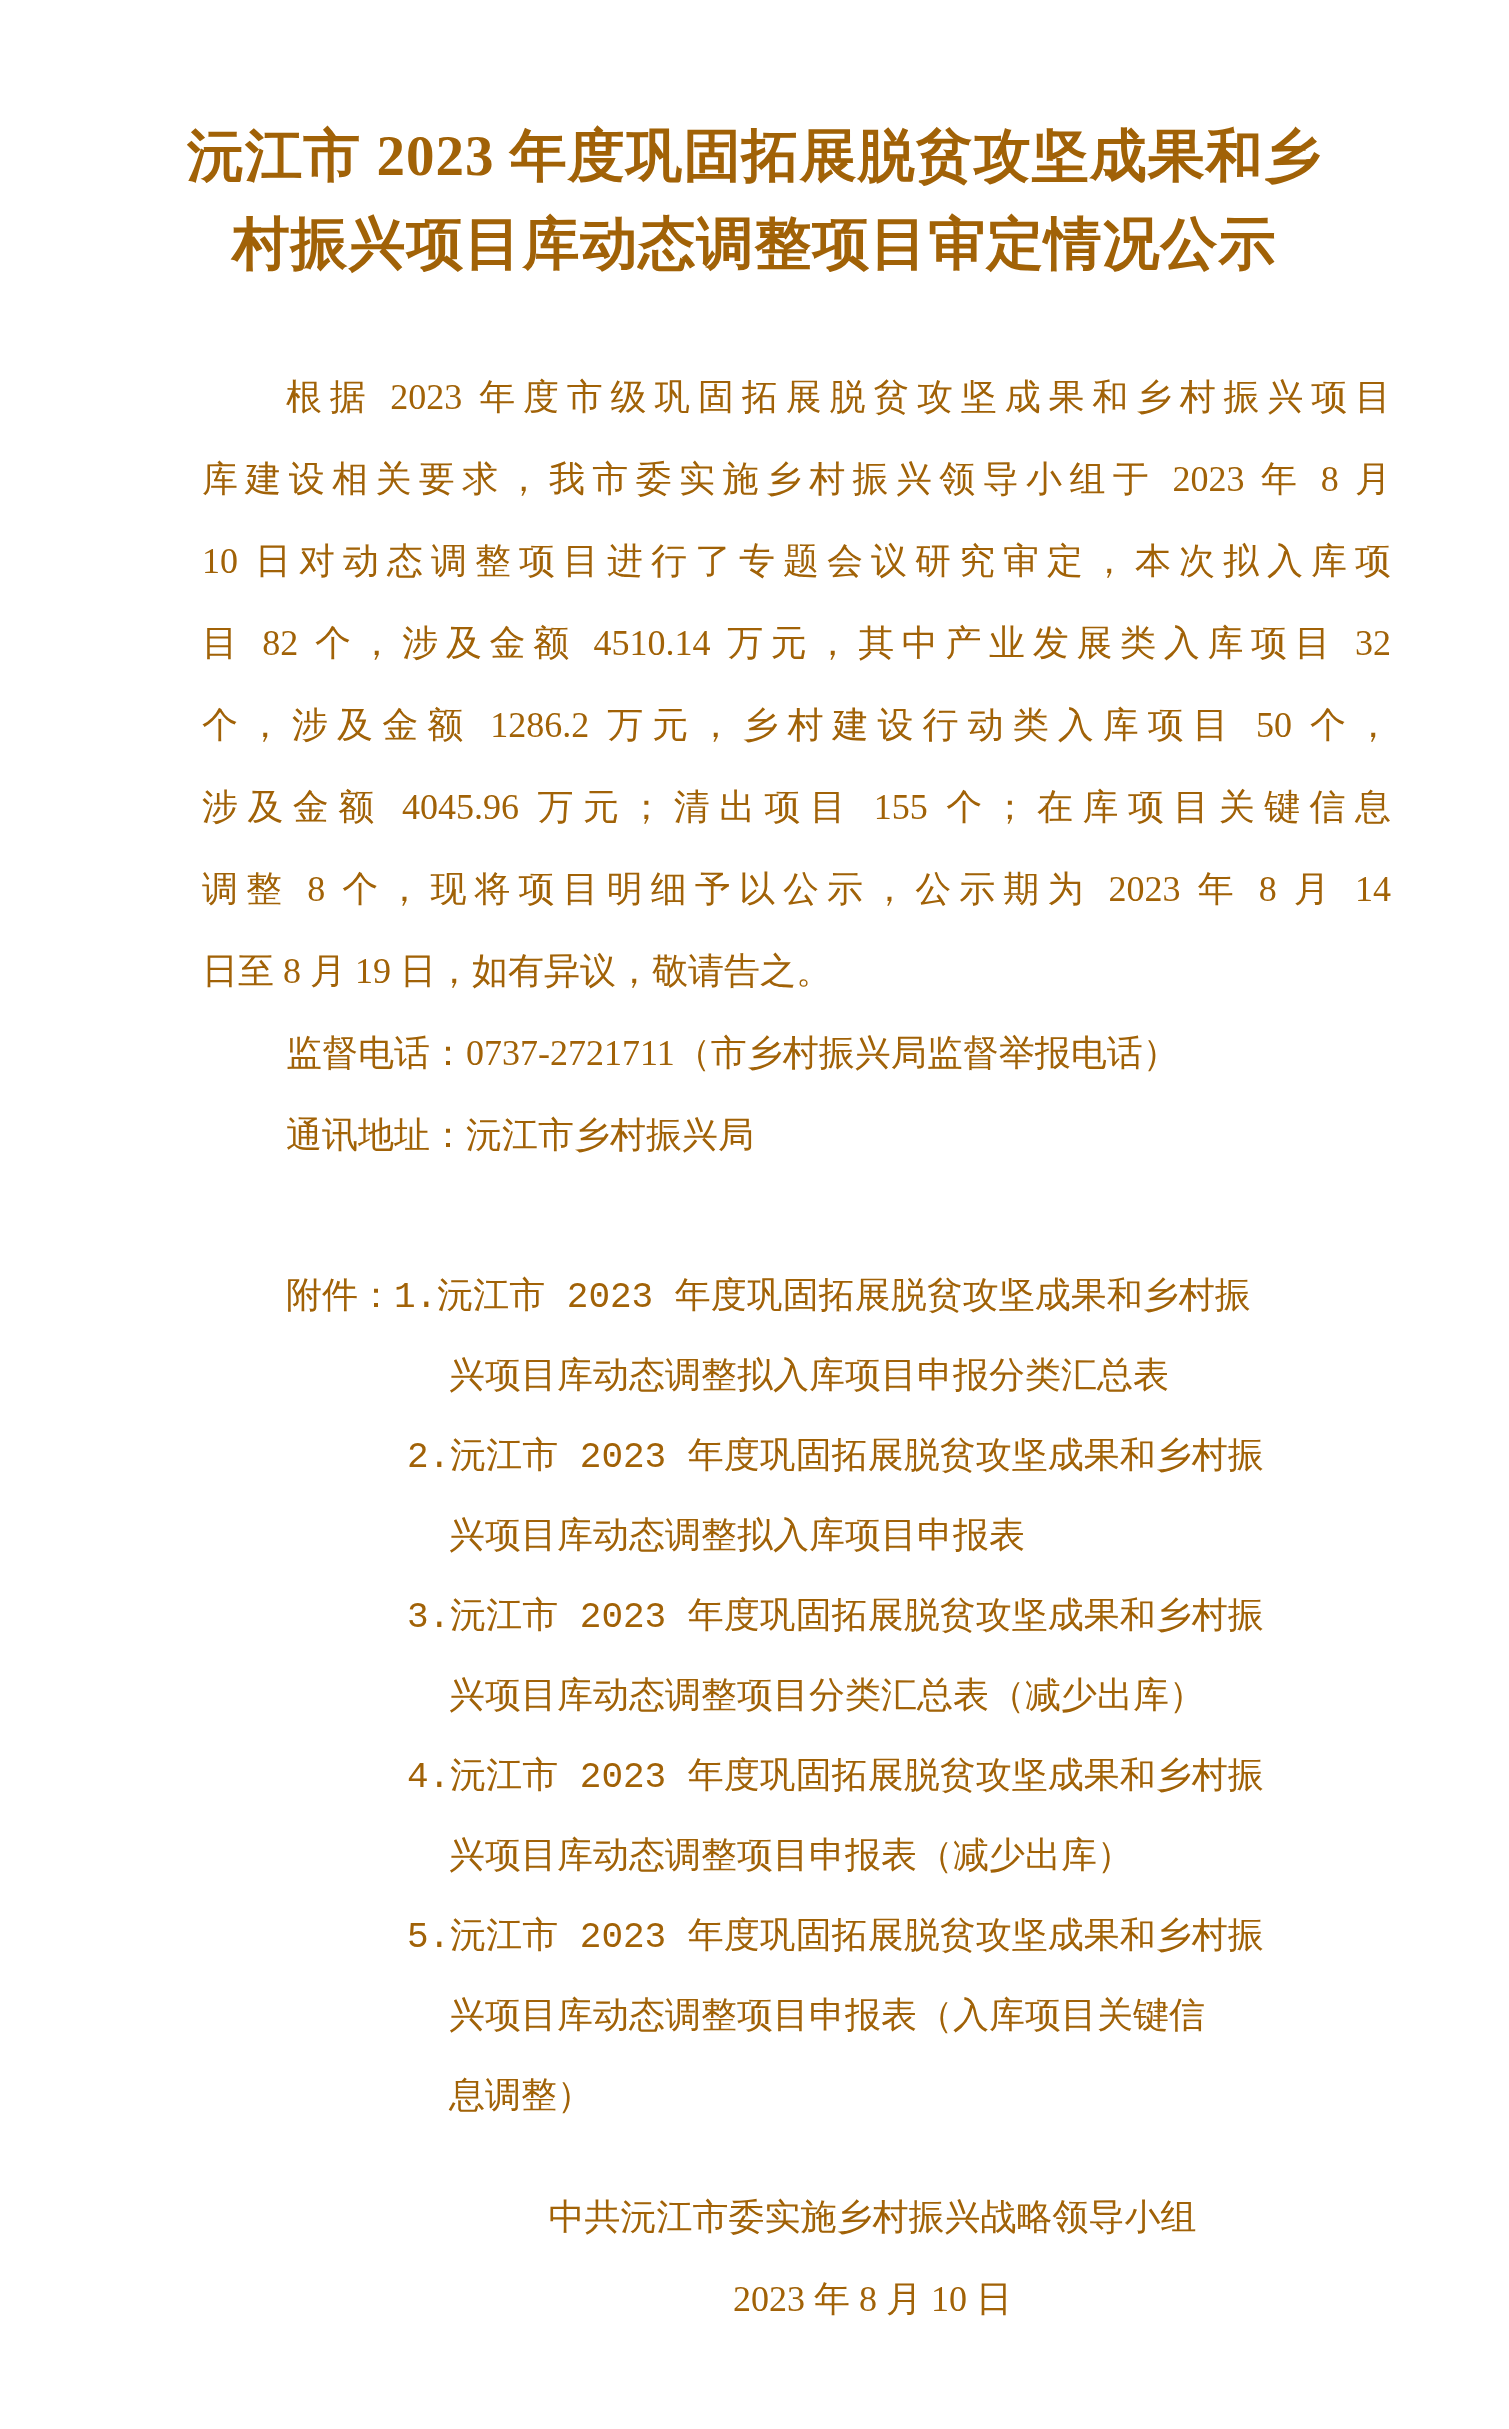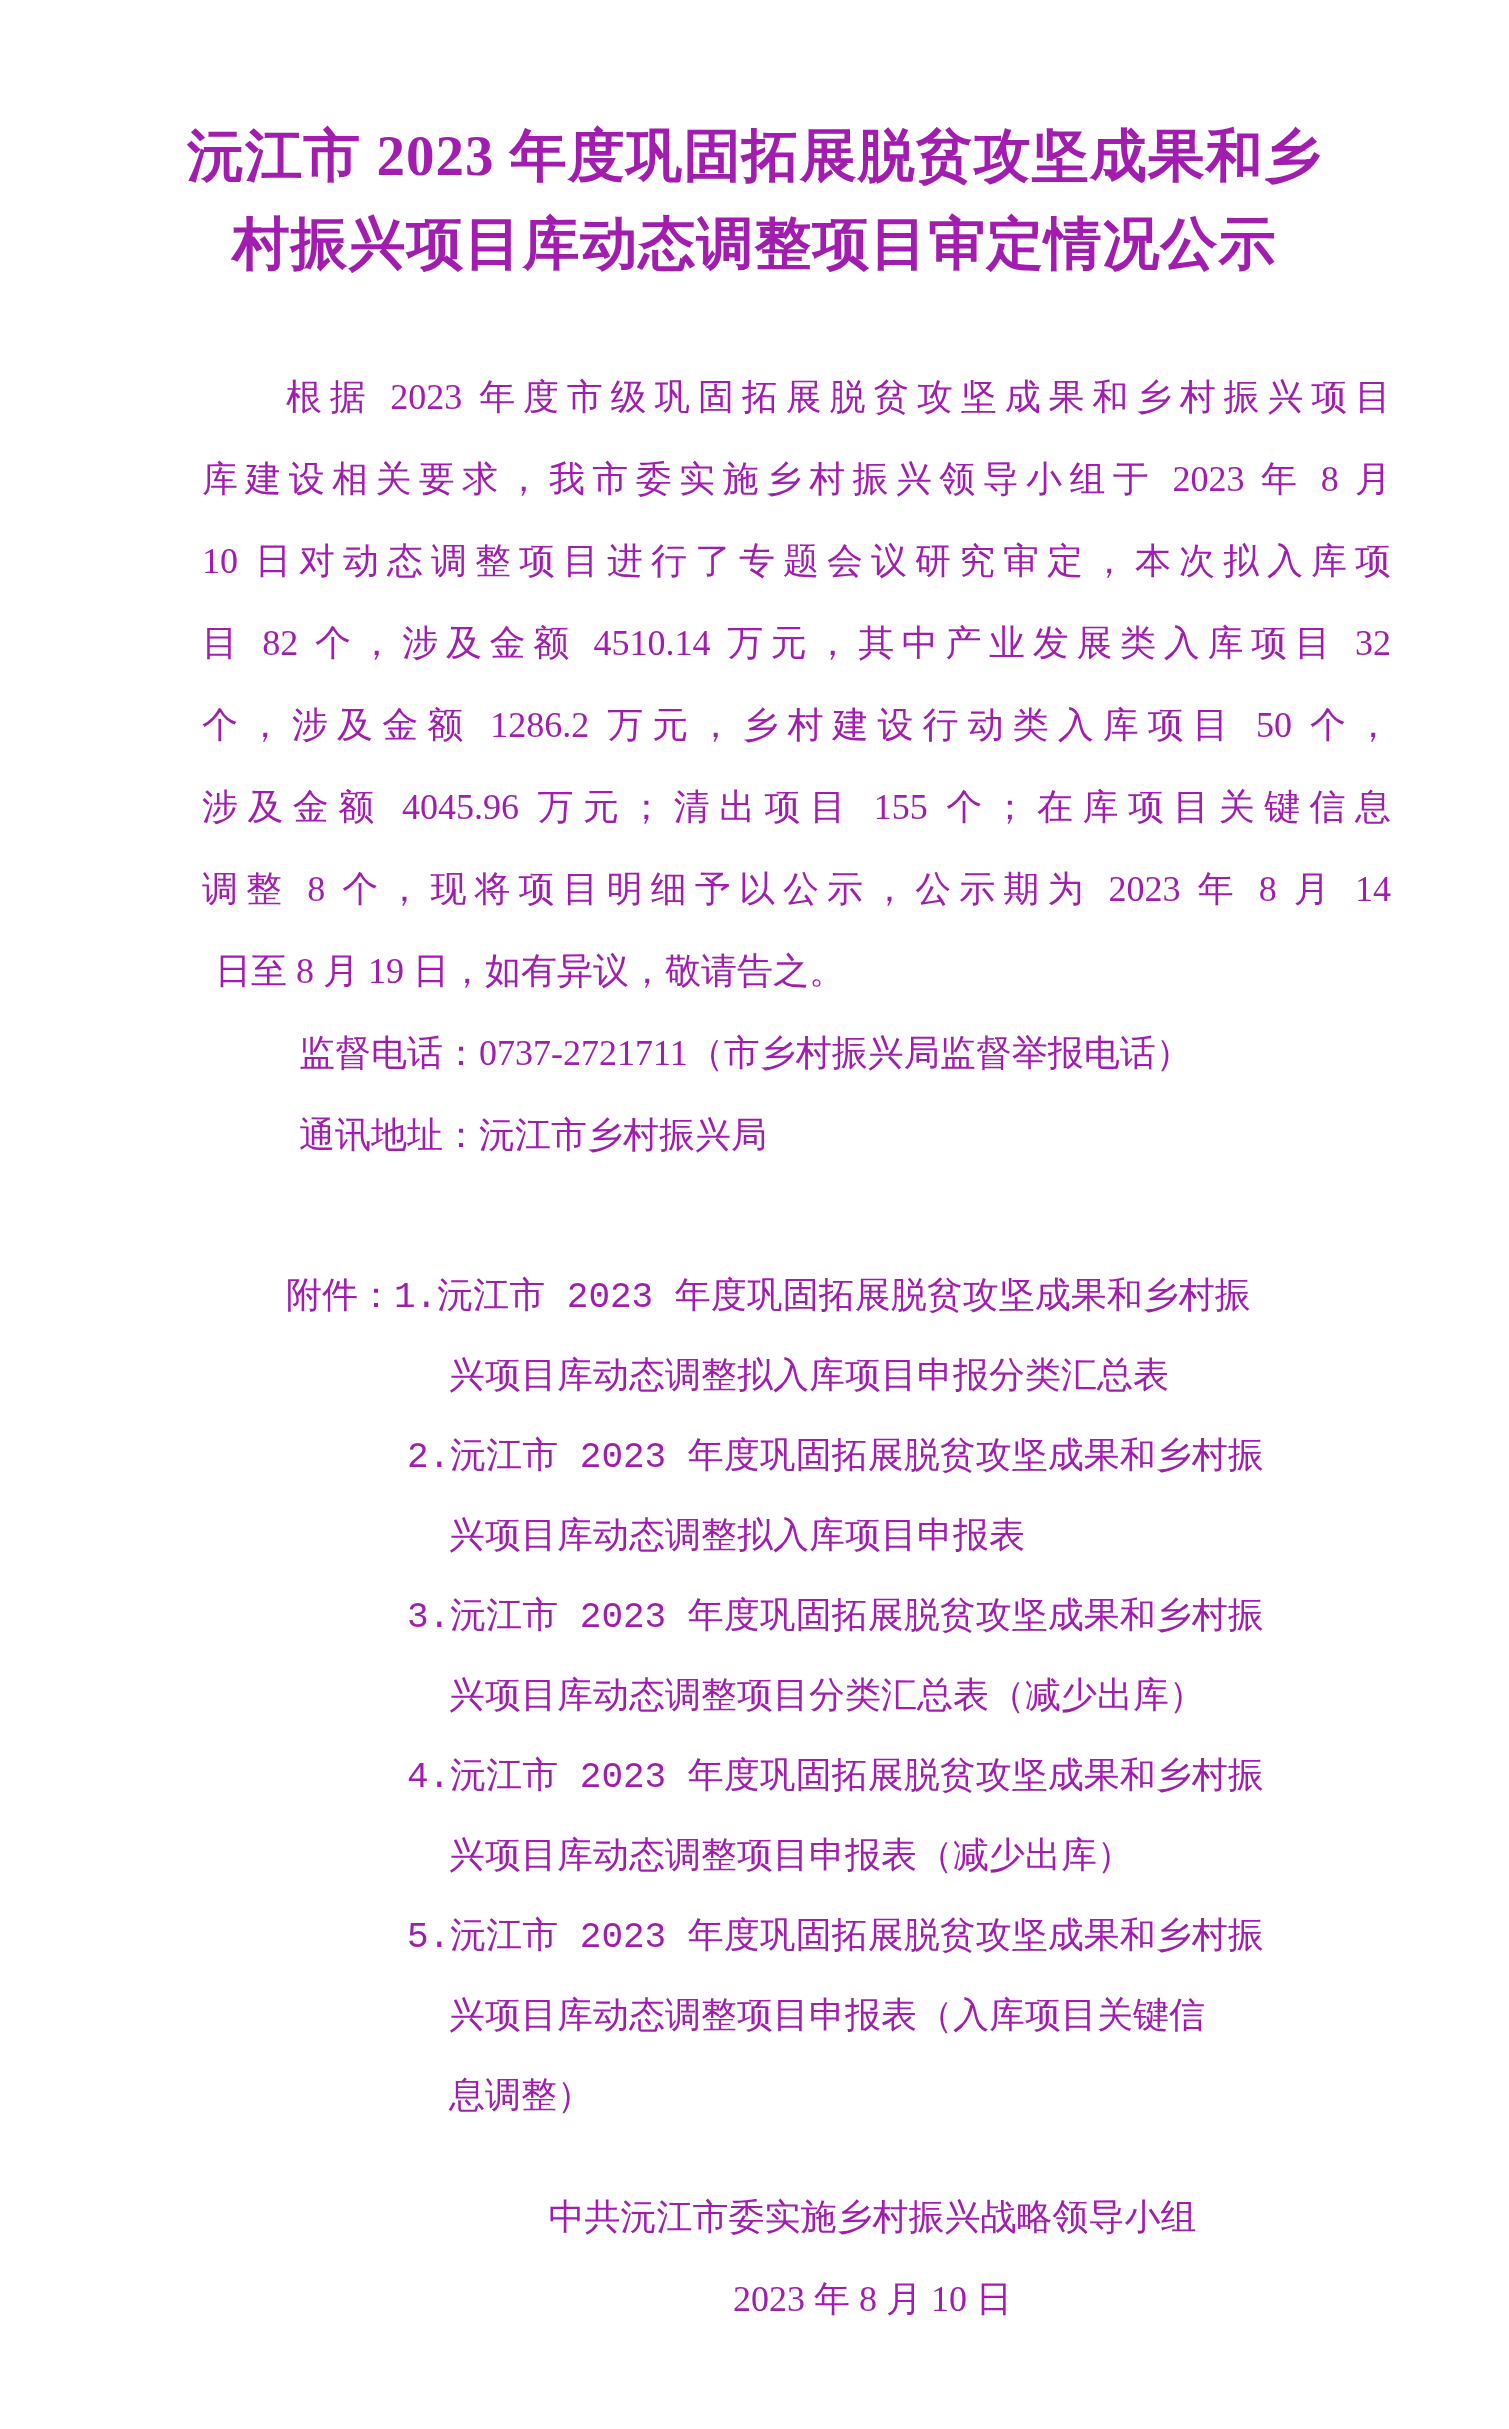--- a/index.html
+++ b/index.html
@@ -1,21 +1,21 @@
 <!DOCTYPE html>
 <html style="font-size:15px"><head>
 <meta charset="utf-8">
 <style>
   html, body { margin: 0; padding: 0; background: #ffffff; }
   .page {
     position: relative;
     width: 1509px;
     height: 2429px;
     background: #ffffff;
-    color: #a21caf;
+    color: #a16207;
     font-family: "Liberation Serif", "DejaVu Serif", serif;
     overflow: hidden;
   }
   .doc-title {
     margin: 112px 76px 0 76px;
     text-align: center;
     font-weight: bold;
     font-size: 57px;
     line-height: 88px;
     letter-spacing: 1px;
@@ -26,21 +26,21 @@
     width: 1189px;
     font-size: 36px;
     line-height: 82px;
   }
   .jline {
     text-align: justify;
     text-align-last: justify;
     text-justify: auto;
   }
   .jline.indent { text-indent: 84px; }
-  .lline { text-align: center; text-align-last: left; margin-left: 13px; }
+  .lline { text-align: center; text-align-last: left; }
   .pad2 { padding-left: 84px; }
   .blank-line { height: 82px; }
   .att-lead { padding-left: 84px; white-space: nowrap; }
   .att-first { padding-left: 205px; white-space: nowrap; }
   .att-cont { padding-left: 247px; white-space: nowrap; }
   .att-section { line-height: 80px; font-family: Liberation Mono, monospace; }
   .sig-block {
     margin-top: 38px;
     text-align: center;
     transform: translateX(76px);

